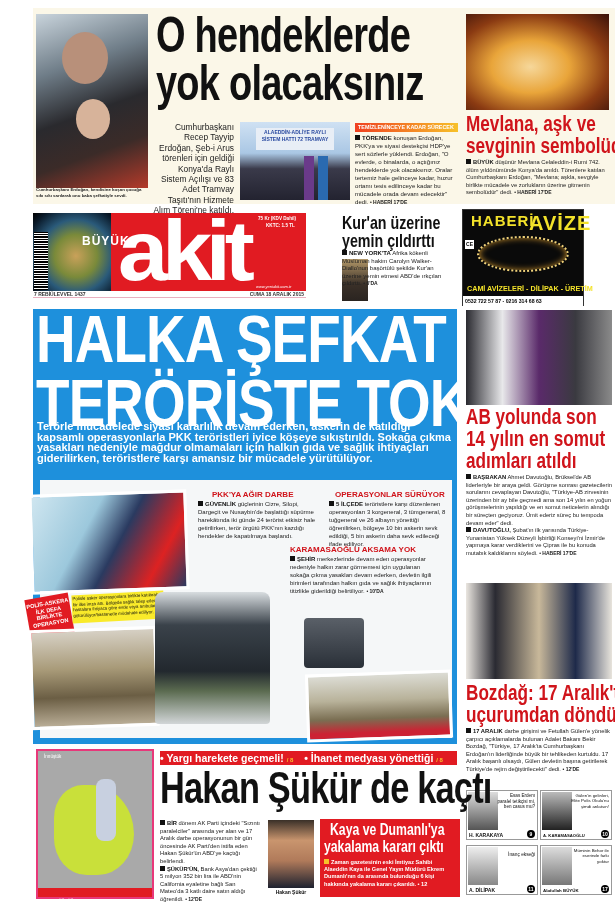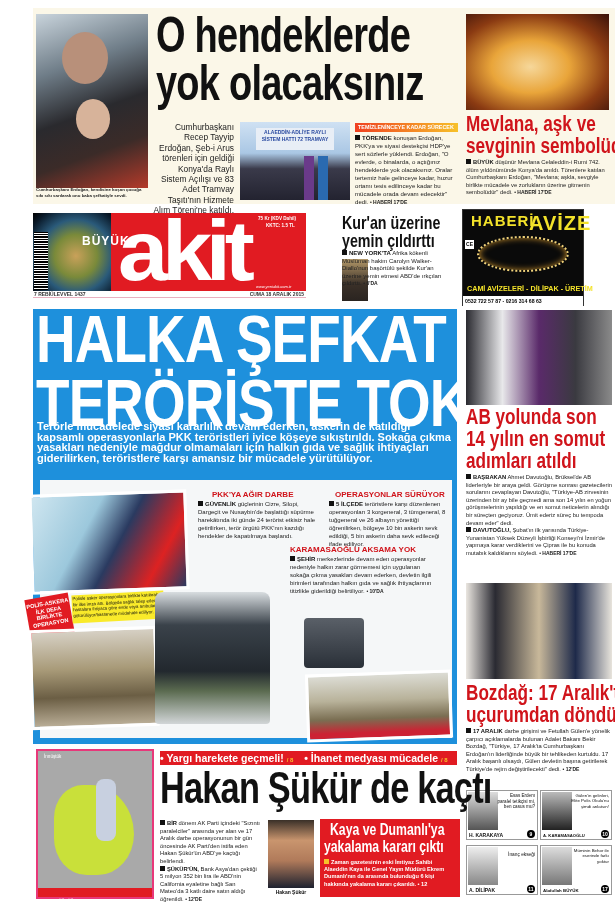--- a/index.html
+++ b/index.html
@@ -173,21 +173,21 @@
   <div style="position:absolute;left:58px;top:28px;width:20px;height:62px;background:#c8d0e0;border-radius:8px"></div>
   <div style="position:absolute;left:0;bottom:0;width:100%;height:9px;background:#e11b22">
     <span style="color:#fff;font-size:6px;font-weight:900;padding-left:2px;line-height:9px">manşetüstü</span>
     <span style="color:#fff;font-size:3.5px;padding-left:3px">mansetustu@gmail.com</span>
   </div>
 </div>
 
 <div id="red-strip" class="abs">
   <span style="">• Yargı harekete geçmeli!</span>
   <span style="color:#f7c12a;font-size:6px">/ 8</span>
-  <span style="padding-left:8px">• İhanet medyası mücadele</span>
+  <span style="padding-left:8px">• İhanet medyası yönettiği</span>
   <span style="color:#f7c12a;font-size:6px">/ 8</span>
 </div>
 <div id="hakan-h" class="abs">Hakan Şükür de kaçtı</div>
 
 <div class="abs small" style="left:160px;top:820px;width:100px;font-size:5.8px;line-height:7.6px">
   <span class="sq"></span><b>BİR</b> <span>dönem AK Parti içindeki "Sızıntı paralelciler" arasında yer alan ve 17 Aralık darbe operasyonunun bir gün öncesinde AK Parti'den istifa eden Hakan Şükür'ün ABD'ye kaçtığı belirlendi.</span><br>
   <span class="sq"></span><b>ŞÜKÜR'ÜN,</b> <span>Bank Asya'dan çektiği 5 milyon 352 bin lira ile ABD'nin California eyaletine bağlı San Mateo'da 3 katlı daire satın aldığı öğrenildi.</span> <span class="tag">• 12'DE</span>
 </div>
 <div class="photo" style="left:268px;top:820px;width:46px;height:68px;background:linear-gradient(180deg,#3a3028 0%,#c9956e 30%,#b07a5a 60%,#1e2230 100%)"></div>
 <div class="abs" style="left:268px;top:889px;width:46px;text-align:center;font-size:5px;font-weight:700">Hakan Şükür</div>

